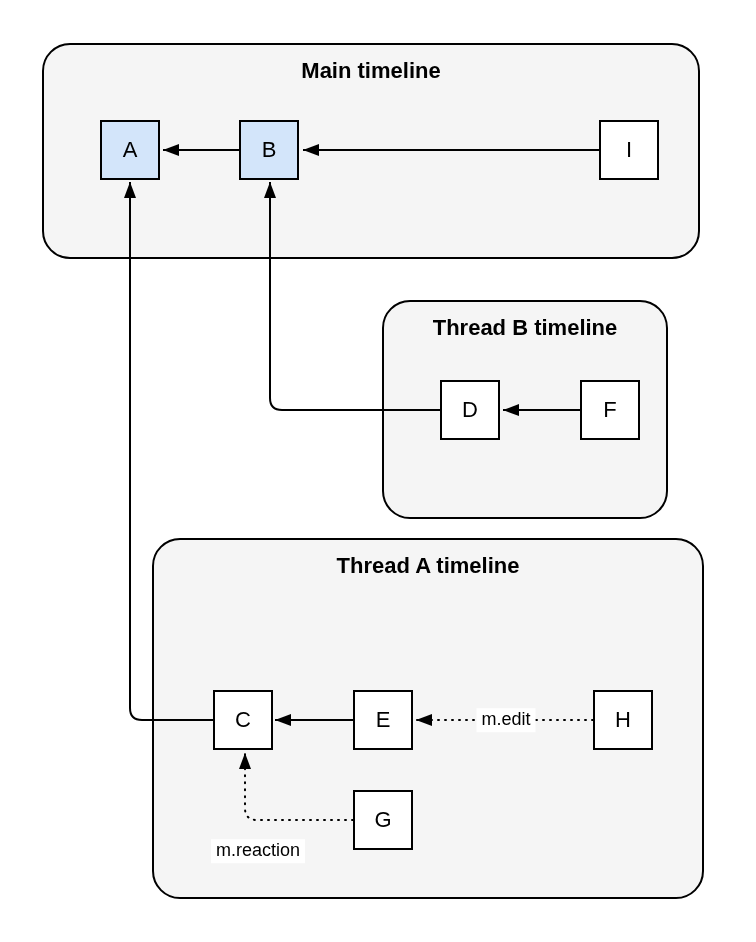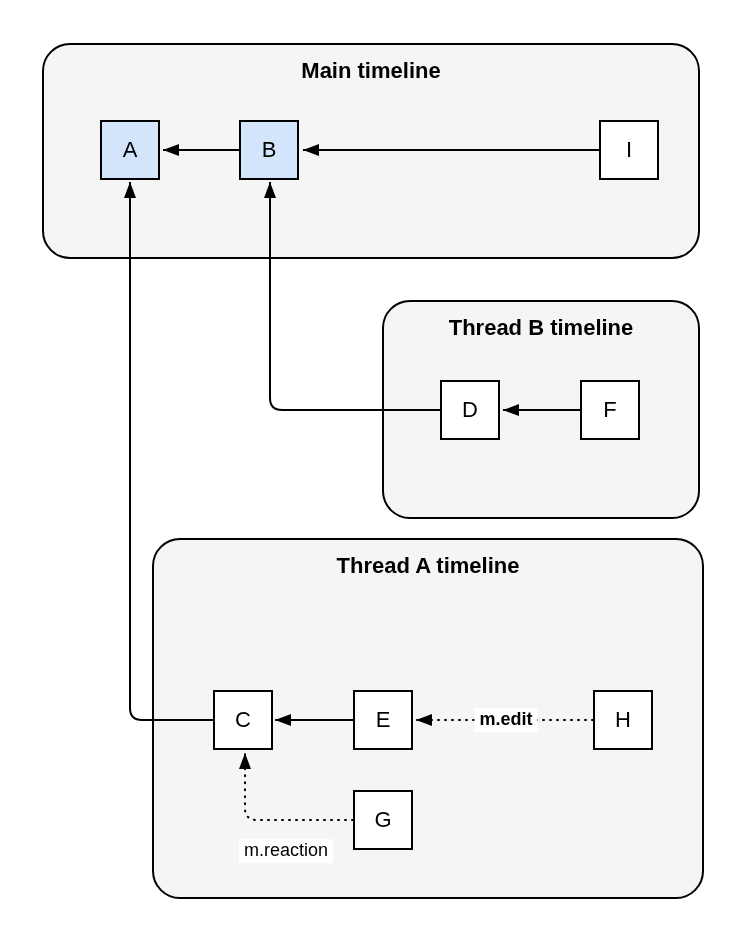--- a/index.html
+++ b/index.html
@@ -2,21 +2,21 @@
 <html><head>
 <meta charset="utf-8">
 <style>
   html,body{margin:0;padding:0;background:#ffffff;}
   .canvas{position:relative;width:756px;height:942px;background:#ffffff;
           font-family:"Liberation Sans",sans-serif;overflow:hidden;}
 
   .group{position:absolute;background:#f5f5f5;border:2px solid #000000;
          border-radius:28px;box-sizing:border-box;padding-left:34px;}
   #g-main{left:42px;top:43px;width:658px;height:216px;}
-  #g-thread-b{left:382px;top:300px;width:318px;height:219px;}
+  #g-thread-b{left:382px;top:300px;width:286px;height:219px;}
   #g-thread-a{left:152px;top:538px;width:552px;height:361px;}
 
   .group-title{position:absolute;top:13px;left:0;right:0;text-align:center;
                font-weight:bold;font-size:22px;color:#000000;}
 
   svg.edges{position:absolute;left:0;top:0;width:756px;height:942px;
             pointer-events:none;}
   svg.edges path.edge{stroke:#000000;stroke-width:2;fill:none;}
   svg.edges path.dotted{stroke-dasharray:1 6;stroke-linecap:round;}
 
@@ -30,22 +30,22 @@
   #n-D{left:440px;top:380px;}
   #n-F{left:580px;top:380px;}
   #n-C{left:213px;top:690px;}
   #n-E{left:353px;top:690px;}
   #n-H{left:593px;top:690px;}
   #n-G{left:353px;top:790px;}
 
   .edge-label{position:absolute;transform:translate(-50%,-50%);
               background:#ffffff;padding:1px 5px;font-size:18px;color:#000000;
               white-space:nowrap;line-height:1.2;}
-  #lbl-m-edit{left:506px;top:720px;font-weight:bold;}
-  #lbl-m-reaction{left:286px;top:851px;}
+  #lbl-m-edit{left:506px;top:720px;}
+  #lbl-m-reaction{left:258px;top:851px;}
 </style>
 </head>
 <body>
 
 <div class="canvas">
 
   <div class="group" id="g-main">
     <div class="group-title">Main timeline</div>
   </div>
   <div class="group" id="g-thread-b">

